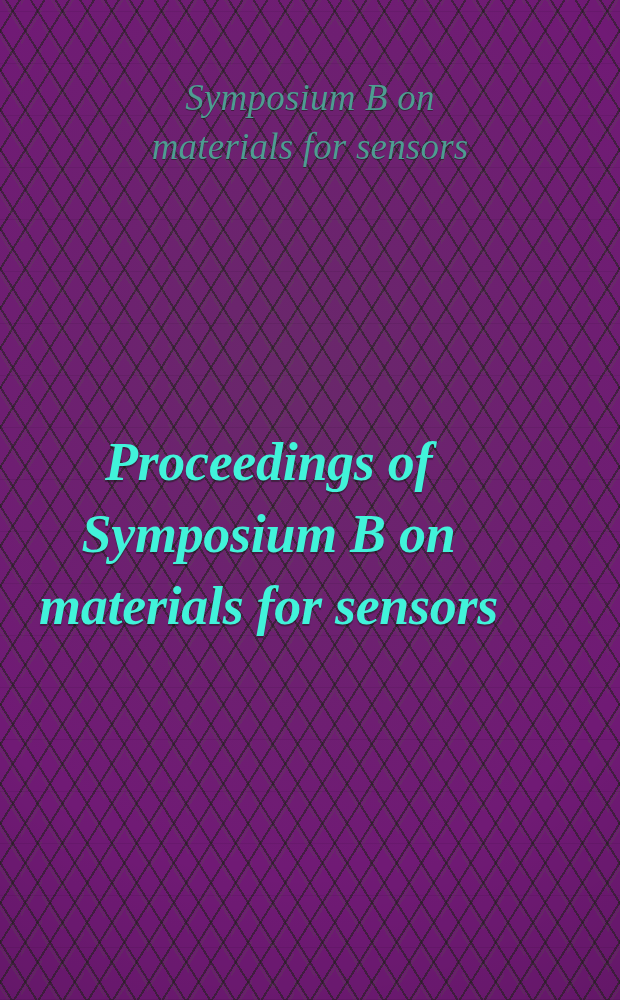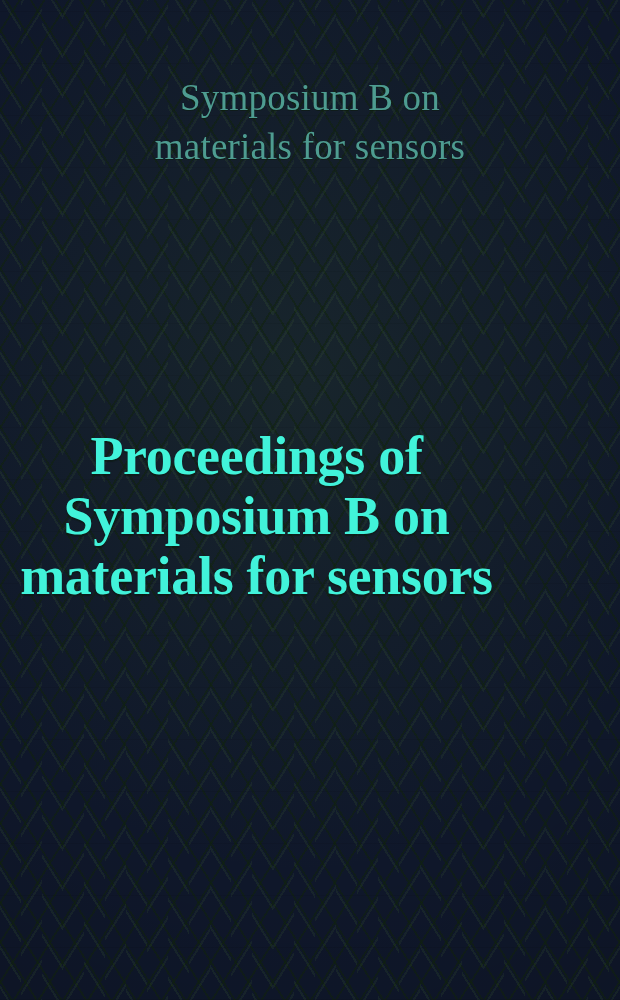--- a/index.html
+++ b/index.html
@@ -13,21 +13,22 @@
     height: 1000px;
     overflow: hidden;
     font-family: "Liberation Serif", "DejaVu Serif", serif;
   }
 
   #cover {
     position: relative;
     width: 620px;
     height: 1000px;
     overflow: hidden;
-    background-color: #0f172a;
+    background-color: #701a75;
+    font-style: italic;
   }
 
   
   .tex {
     position: absolute;
     inset: 0;
     pointer-events: none;
   }
 
   
@@ -122,25 +123,25 @@
     font-size: 37px;
     font-weight: normal;
     color: #4e9c91;
     letter-spacing: .2px;
     text-shadow: 0 1px 0 rgba(12,26,6,.45);
     white-space: pre-line;
   }
 
   #title-block {
     position: absolute;
-    left: 0;
+    left: 12px;
     top: 426px;
     width: 513px;
     text-align: center;
-    line-height: 60px;
+    line-height: 72px;
     font-size: 54px;
     font-weight: bold;
     color: #41f3da;
     letter-spacing: -0.3px;
     text-shadow: 0 2px 1px rgba(8,22,4,.40);
     white-space: pre-line;
   }
 </style>
 </head>
 <body>

